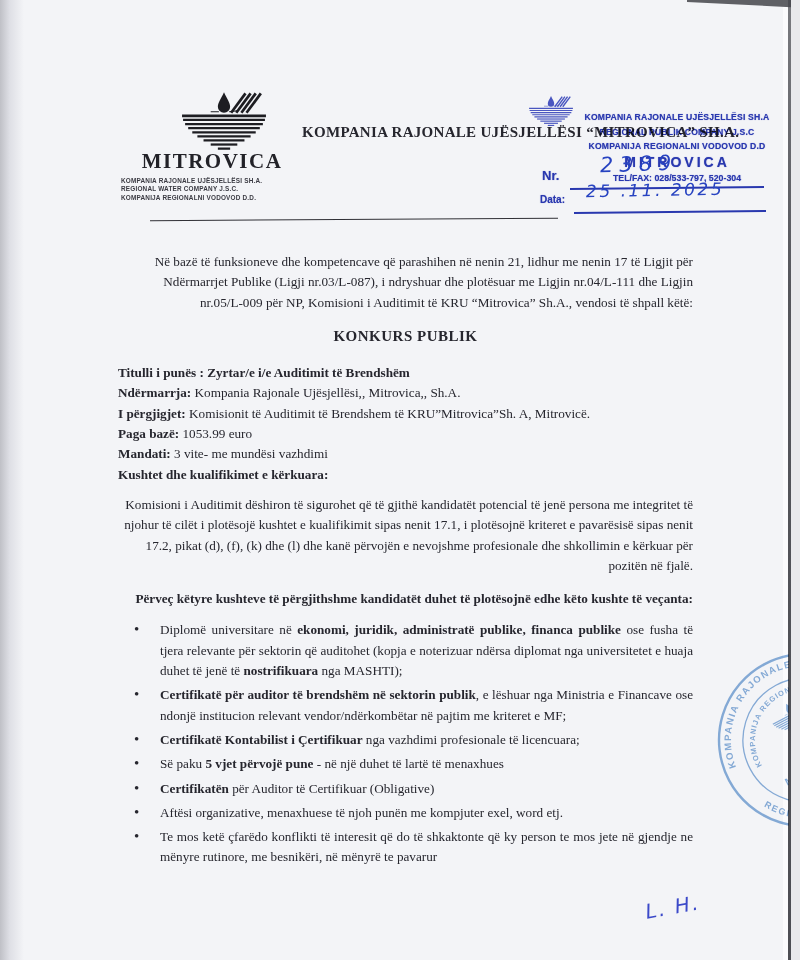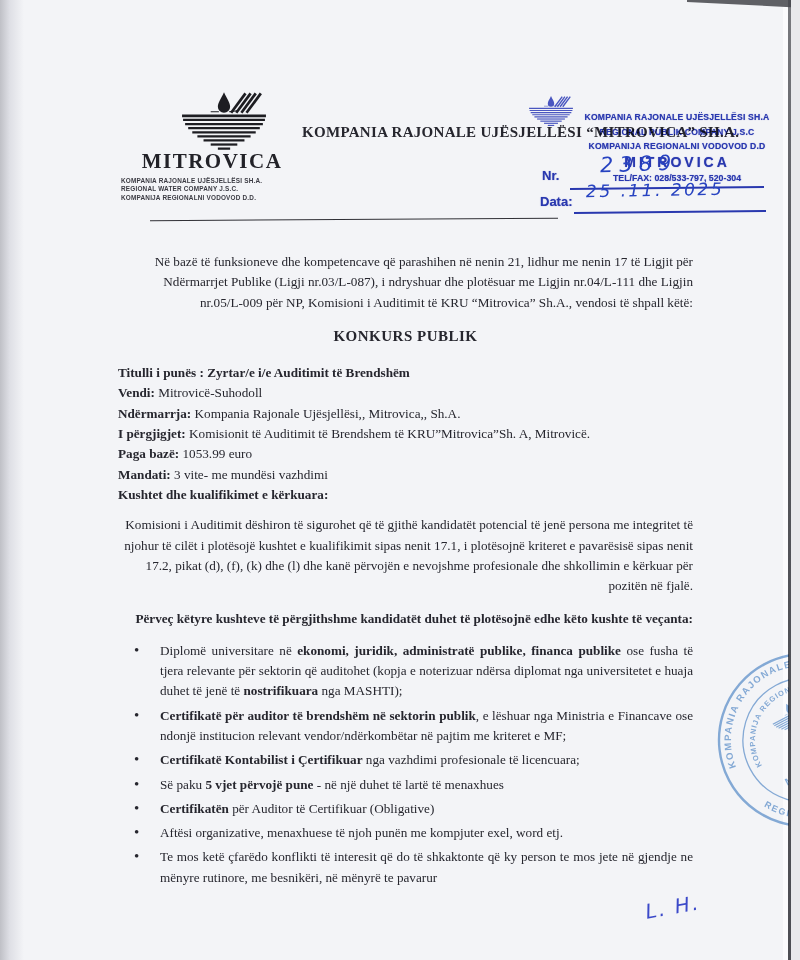--- a/index.html
+++ b/index.html
@@ -30,21 +30,21 @@
   
   .stamp{position:absolute;left:528px;top:88px;width:250px;height:132px;z-index:2;
      color:#2b3ab5;font-family:"Liberation Sans",sans-serif;mix-blend-mode:multiply;}
   .stamp .ink{text-shadow:0 0 1px rgba(43,58,181,.6);}
   .stamp-logo{position:absolute;left:0;top:4px;color:#3a49c0;opacity:.9;}
   .stamp-lines{position:absolute;left:50px;top:2px;width:198px;text-align:center;margin-top:20px;}
   .stamp-lines .s{font-size:8.6px;font-weight:bold;line-height:14.5px;letter-spacing:.2px;}
   .stamp-lines .city{font-size:14px;font-weight:bold;letter-spacing:3px;line-height:17px;}
   .stamp-lines .tel{font-size:8.8px;font-weight:bold;line-height:15px;}
   .nr-label{position:absolute;left:14px;top:80px;font-size:13px;font-weight:bold;}
-  .date-label{position:absolute;left:12px;top:106px;font-size:13px;font-weight:bold;text-align:right;}
+  .date-label{position:absolute;left:12px;top:106px;font-size:10px;font-weight:bold;text-align:right;}
   .hand{font-family:"DejaVu Sans",sans-serif;font-style:italic;color:#2946c8;}
   .nr-value{position:absolute;left:72px;top:64px;font-size:21px;letter-spacing:6px;transform:rotate(-2deg);}
   .date-value{position:absolute;left:58px;top:92px;font-size:17px;letter-spacing:2.5px;transform:rotate(-1deg);}
   .nr-line{position:absolute;left:42px;top:99px;width:194px;height:2px;background:#2b3ab5;transform:rotate(-.6deg);}
   .date-line{position:absolute;left:46px;top:123px;width:192px;height:2.4px;background:#2b3ab5;transform:rotate(-.6deg);}
 
   
   .main{position:absolute;left:118px;top:252px;width:575px;font-size:13.2px;line-height:20.3px;
      text-align:justify;z-index:1;}
   .main p{margin:0;text-align:right;}
@@ -125,21 +125,20 @@
     <div class="date-label ink">Data:</div>
     <div class="date-value hand">25 .11. 2025</div>
     <div class="date-line"></div>
   </div>
 
   <div class="main">
     <p class="intro">Në bazë të funksioneve dhe kompetencave që parashihen në nenin 21, lidhur me nenin 17 të Ligjit për Ndërmarrjet Publike (Ligji nr.03/L-087), i ndryshuar dhe plotësuar me Ligjin nr.04/L-111 dhe Ligjin nr.05/L-009 për NP, Komisioni i Auditimit të KRU “Mitrovica” Sh.A., vendosi të shpall këtë:</p>
     <h1 class="doc-title">KONKURS PUBLIK</h1>
     <div id="fields">
         <div class="frow"><span class="b">Titulli i punës :</span><span class="b"> Zyrtar/e i/e Auditimit të Brendshëm</span></div>
-        <div class="frow"><span class="b">Vendi:</span><span> Mitrovicë-Suhodoll</span></div>
         <div class="frow"><span class="b">Ndërmarrja:</span><span> Kompania Rajonale Ujësjellësi,, Mitrovica,, Sh.A.</span></div>
         <div class="frow"><span class="b">I përgjigjet:</span><span> Komisionit të  Auditimit të Brendshem  të KRU”Mitrovica”Sh. A, Mitrovicë.</span></div>
         <div class="frow"><span class="b">Paga bazë:</span><span> 1053.99 euro</span></div>
         <div class="frow"><span class="b">Mandati:</span><span> 3 vite- me mundësi vazhdimi</span></div>
         <div class="frow"><span class="b">Kushtet dhe kualifikimet e kërkuara:</span></div>
       </div>
     <p class="para2">Komisioni i Auditimit  dëshiron të sigurohet që të gjithë kandidatët potencial të jenë persona me integritet të njohur të cilët i plotësojë kushtet e kualifikimit sipas nenit 17.1, i plotësojnë kriteret e pavarësisë sipas nenit 17.2, pikat (d), (f), (k) dhe (l) dhe  kanë përvojën e nevojshme profesionale dhe shkollimin e kërkuar për pozitën në fjalë.</p>
     <p class="para3">Përveç këtyre kushteve të përgjithshme kandidatët duhet të plotësojnë edhe këto kushte të veçanta:</p>
     <ul class="bullets" id="bullets">
         <li><span class="mk">•</span><span>Diplomë universitare në </span><span class="b">ekonomi, juridik, administratë publike, financa publike</span><span> ose fusha të tjera relevante për sektorin që auditohet (kopja e noterizuar ndërsa diplomat nga universitetet e huaja duhet të jenë të </span><span class="b">nostrifikuara</span><span> nga MASHTI);</span></li>

